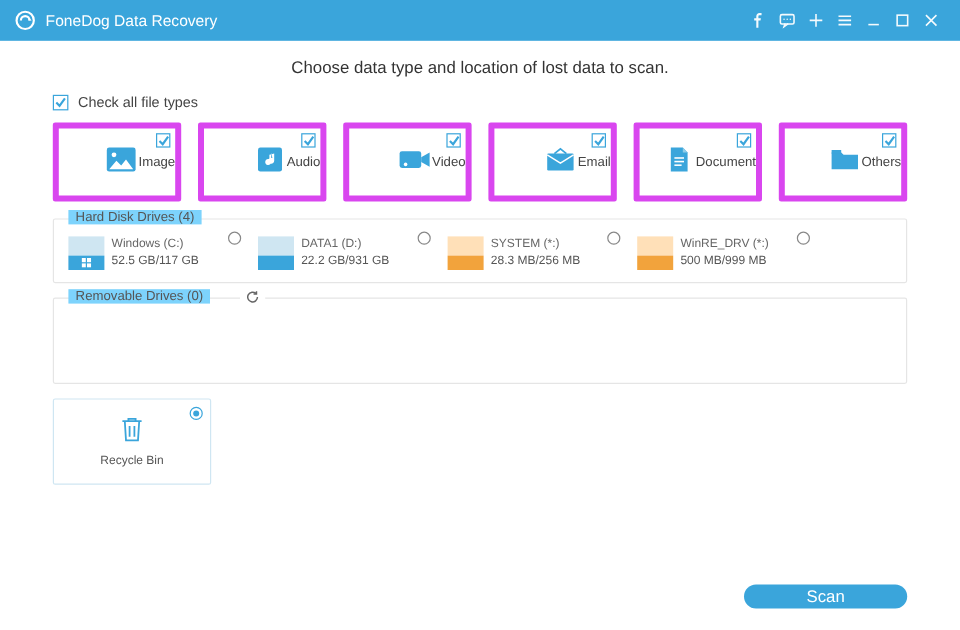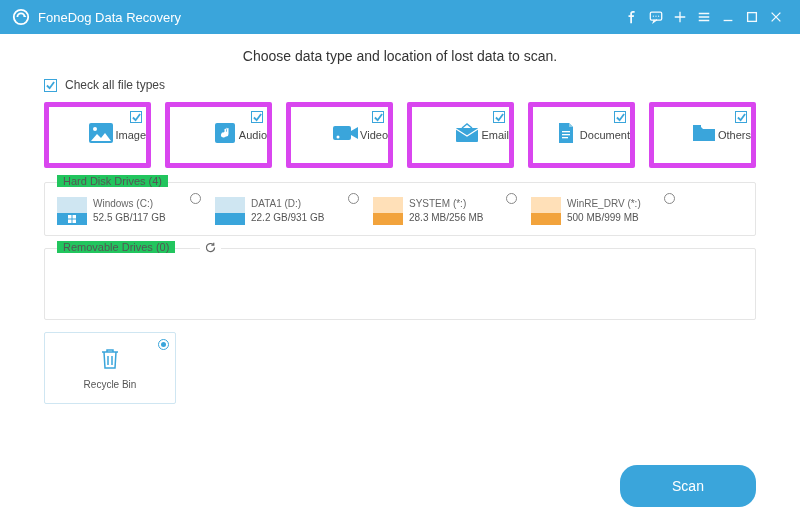--- a/index.html
+++ b/index.html
@@ -22,21 +22,21 @@
 
 
 .types { display: flex; justify-content: space-between; gap: 14px; margin-bottom: 14px; }
 .type-card { flex: 1; position: relative; border: 5px solid #d946ef; border-radius: 2px; height: 66px; display: flex; flex-direction: row; align-items: center; justify-content: flex-end; cursor: pointer; }
 .type-card .cb-corner { position: absolute; top: 4px; right: 4px; width: 12px; height: 12px; border: 1px solid #3aa5db; display: flex; align-items: center; justify-content: center; }
 .type-card .ticon { width: 28px; height: 24px; margin-bottom: 4px; display: flex; align-items: center; justify-content: center; }
 .type-card .tlabel { font-size: 11px; color: #444; }
 
 
 .grp { position: relative; border: 1px solid #e5e5e5; border-radius: 2px; margin-bottom: 12px; padding: 14px 12px 10px 12px; }
-.grp-legend { position: absolute; top: -8px; left: 12px; background: #22c55e; padding: 0 6px; font-size: 11px; color: #555; display: flex; align-items: center; gap: 8px; }
+.grp-legend { position: absolute; top: -8px; left: 12px; background: #7dd3fc; padding: 0 6px; font-size: 11px; color: #555; display: flex; align-items: center; gap: 8px; }
 .refresh { cursor: pointer; display: flex; }
 .refresh svg { width: 13px; height: 13px; stroke: #666; fill: none; stroke-width: 1.5; }
 
 .drives { display: flex; gap: 8px; }
 .drive { position: relative; width: 150px; display: flex; align-items: flex-start; }
 .drive .radio { position: absolute; top: -4px; right: 6px; width: 11px; height: 11px; border: 1px solid #888; border-radius: 50%; cursor: pointer; background: #fff; }
 .drive-icon { width: 30px; height: 28px; margin-right: 6px; display: flex; flex-direction: column; }
 .drive-icon .top { flex: 1; background: #cfe6f2; }
 .drive-icon .bot { height: 12px; background: #3aa5db; display:flex; align-items:center; justify-content:center; }
 .drive-icon.orange .top { background: #ffe0b8; }
@@ -48,21 +48,21 @@
 .grp.removable .grp-legend { left: 12px; }
 .grp.removable .refresh { position: absolute; left: 155px; top: -8px; background:#fff; padding: 0 4px; }
 
 
 .recycle { width: 132px; height: 72px; border: 1px solid #cfe6f2; border-radius: 2px; position: relative; display: flex; flex-direction: column; align-items: center; justify-content: center; cursor: pointer; }
 .recycle .radio { position: absolute; top: 6px; right: 6px; width: 11px; height: 11px; border: 1px solid #3aa5db; border-radius: 50%; background:#fff; }
 .recycle .radio::after { content:""; display:block; width:5px; height:5px; background:#3aa5db; border-radius:50%; margin:2px auto; }
 .recycle .rlabel { font-size: 10px; color: #555; margin-top: 4px; }
 
 
-.scan { position: absolute; right: 44px; bottom: 18px; width: 136px; height: 42px; background: #3aa5db; color: #fff; border-radius: 17px; display: flex; align-items: center; justify-content: center; font-size: 14px; cursor: pointer; }
+.scan { position: absolute; right: 44px; bottom: 18px; width: 136px; height: 20px; background: #3aa5db; color: #fff; border-radius: 17px; display: flex; align-items: center; justify-content: center; font-size: 14px; cursor: pointer; }
 </style>
 </head>
 <body>
 
 <div class="titlebar">
   <span class="logo">
     <svg viewBox="0 0 20 20">
         <circle cx="10" cy="10" r="8" stroke="#fff" stroke-width="2" fill="none"></circle>
         <path d="M6 10 A4 4 0 0 1 14 10" stroke="#fff" stroke-width="2" fill="none"></path>
         <polygon points="13,7 16,10 13,10" fill="#fff"></polygon>

